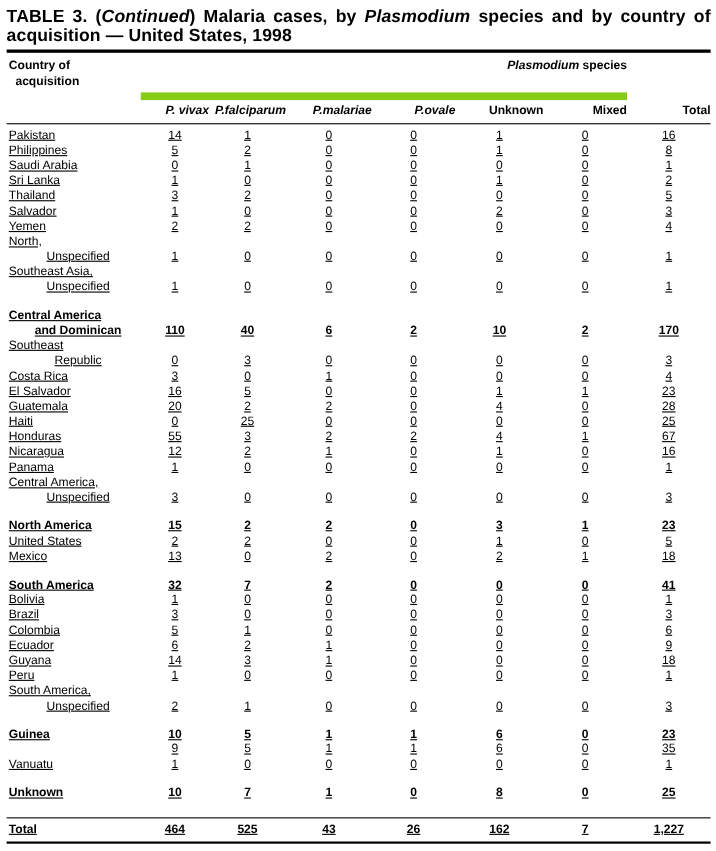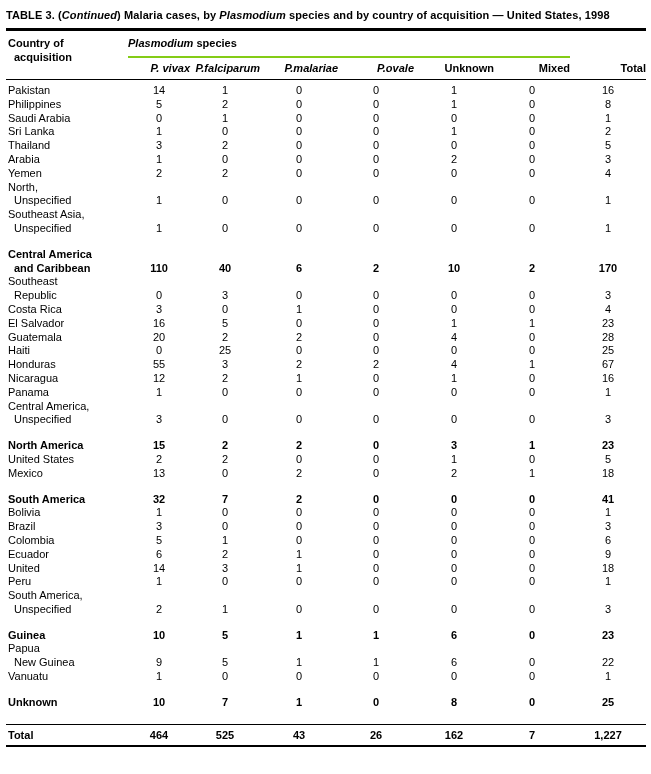--- a/index.html
+++ b/index.html
@@ -9,21 +9,21 @@
     color:#000;
     width:651px;
   }
   .page {
     width:651px; height:774px;
     padding:7px 5px 0 6px;
     background:#fff;
     overflow:hidden;
   }
   .title {
-    font-size:11px; font-weight:bold;
+    font-size:16px; font-weight:bold;
     line-height:17px;
     text-align:justify;
     letter-spacing:0.1px;
   }
   .it { font-style:italic; }
   .rule-thick { height:3px; background:#000; margin:4px 0 5px 0; }
 
   .grid {
     display:grid;
     grid-template-columns:122px 62px 70px 78px 76px 80px 76px 76px;
@@ -31,32 +31,32 @@
   .header {
     grid-template-rows:auto auto;
     font-size:11px; font-weight:bold; line-height:14px;
     border-bottom:1px solid #000;
     padding-bottom:4px;
   }
   .country-head { grid-column:1; grid-row:1 / span 2; padding-left:2px; align-self:start; }
   .country-head .l2 { padding-left:6px; }
   .species-group {
     grid-column:2 / span 6; grid-row:1;
-    text-align:left;
-    border-bottom:2px solid #84cc16;
-    padding-bottom:6px; margin-bottom:3px;
+    text-align:right;
+    border-bottom:7px solid #84cc16;
+    padding-bottom:17px; margin-bottom:3px;
   }
   .colhead { grid-row:2; text-align:right; align-self:end; }
   .c2{grid-column:2} .c3{grid-column:3} .c4{grid-column:4}
   .c5{grid-column:5} .c6{grid-column:6} .c7{grid-column:7} .c8{grid-column:8}
 
   .tbody { font-size:11px; line-height:13.8px; padding-top:4px; }
-  .row { align-items:end; }
+  .row { align-items:end;text-decoration:underline; }
   .row .label { grid-column:1; text-align:left; padding-left:2px; }
-  .row .line2 { padding-left:6px; }
+  .row .line2 { padding-left:6px;text-align:center; }
   .row .num { text-align:center; }
   .bold { font-weight:bold; }
   .spacer { height:12px; }
   .rule-above { border-top:1px solid #000; padding-top:4px; margin-top:2px; }
   .table-wrap { border-bottom:2px solid #000; padding-bottom:3px; }
 </style>
 </head>
 <body>
 
 <div class="page">
@@ -138,21 +138,21 @@
           <div class="cell num c2">3</div>
           <div class="cell num c3">2</div>
           <div class="cell num c4">0</div>
           <div class="cell num c5">0</div>
           <div class="cell num c6">0</div>
           <div class="cell num c7">0</div>
           <div class="cell num c8">5</div>
         </div>
         <div class="grid row">
           <div class="cell label">
-            <div>Arabia</div>
+            <div>Salvador</div>
           </div>
           <div class="cell num c2">1</div>
           <div class="cell num c3">0</div>
           <div class="cell num c4">0</div>
           <div class="cell num c5">0</div>
           <div class="cell num c6">2</div>
           <div class="cell num c7">0</div>
           <div class="cell num c8">3</div>
         </div>
         <div class="grid row">
@@ -190,21 +190,21 @@
           <div class="cell num c4">0</div>
           <div class="cell num c5">0</div>
           <div class="cell num c6">0</div>
           <div class="cell num c7">0</div>
           <div class="cell num c8">1</div>
         </div>
         <div class="spacer"></div>
         <div class="grid row bold">
           <div class="cell label">
             <div>Central America</div>
-            <div class="line2">and Caribbean</div>
+            <div class="line2">and Dominican</div>
           </div>
           <div class="cell num c2">110</div>
           <div class="cell num c3">40</div>
           <div class="cell num c4">6</div>
           <div class="cell num c5">2</div>
           <div class="cell num c6">10</div>
           <div class="cell num c7">2</div>
           <div class="cell num c8">170</div>
         </div>
         <div class="grid row">
@@ -410,21 +410,21 @@
           <div class="cell num c2">6</div>
           <div class="cell num c3">2</div>
           <div class="cell num c4">1</div>
           <div class="cell num c5">0</div>
           <div class="cell num c6">0</div>
           <div class="cell num c7">0</div>
           <div class="cell num c8">9</div>
         </div>
         <div class="grid row">
           <div class="cell label">
-            <div>United</div>
+            <div>Guyana</div>
           </div>
           <div class="cell num c2">14</div>
           <div class="cell num c3">3</div>
           <div class="cell num c4">1</div>
           <div class="cell num c5">0</div>
           <div class="cell num c6">0</div>
           <div class="cell num c7">0</div>
           <div class="cell num c8">18</div>
         </div>
         <div class="grid row">
@@ -459,31 +459,27 @@
           </div>
           <div class="cell num c2">10</div>
           <div class="cell num c3">5</div>
           <div class="cell num c4">1</div>
           <div class="cell num c5">1</div>
           <div class="cell num c6">6</div>
           <div class="cell num c7">0</div>
           <div class="cell num c8">23</div>
         </div>
         <div class="grid row">
-          <div class="cell label">
-            <div>Papua</div>
-            <div class="line2">New Guinea</div>
-          </div>
           <div class="cell num c2">9</div>
           <div class="cell num c3">5</div>
           <div class="cell num c4">1</div>
           <div class="cell num c5">1</div>
           <div class="cell num c6">6</div>
           <div class="cell num c7">0</div>
-          <div class="cell num c8">22</div>
+          <div class="cell num c8">35</div>
         </div>
         <div class="grid row">
           <div class="cell label">
             <div>Vanuatu</div>
           </div>
           <div class="cell num c2">1</div>
           <div class="cell num c3">0</div>
           <div class="cell num c4">0</div>
           <div class="cell num c5">0</div>
           <div class="cell num c6">0</div>

